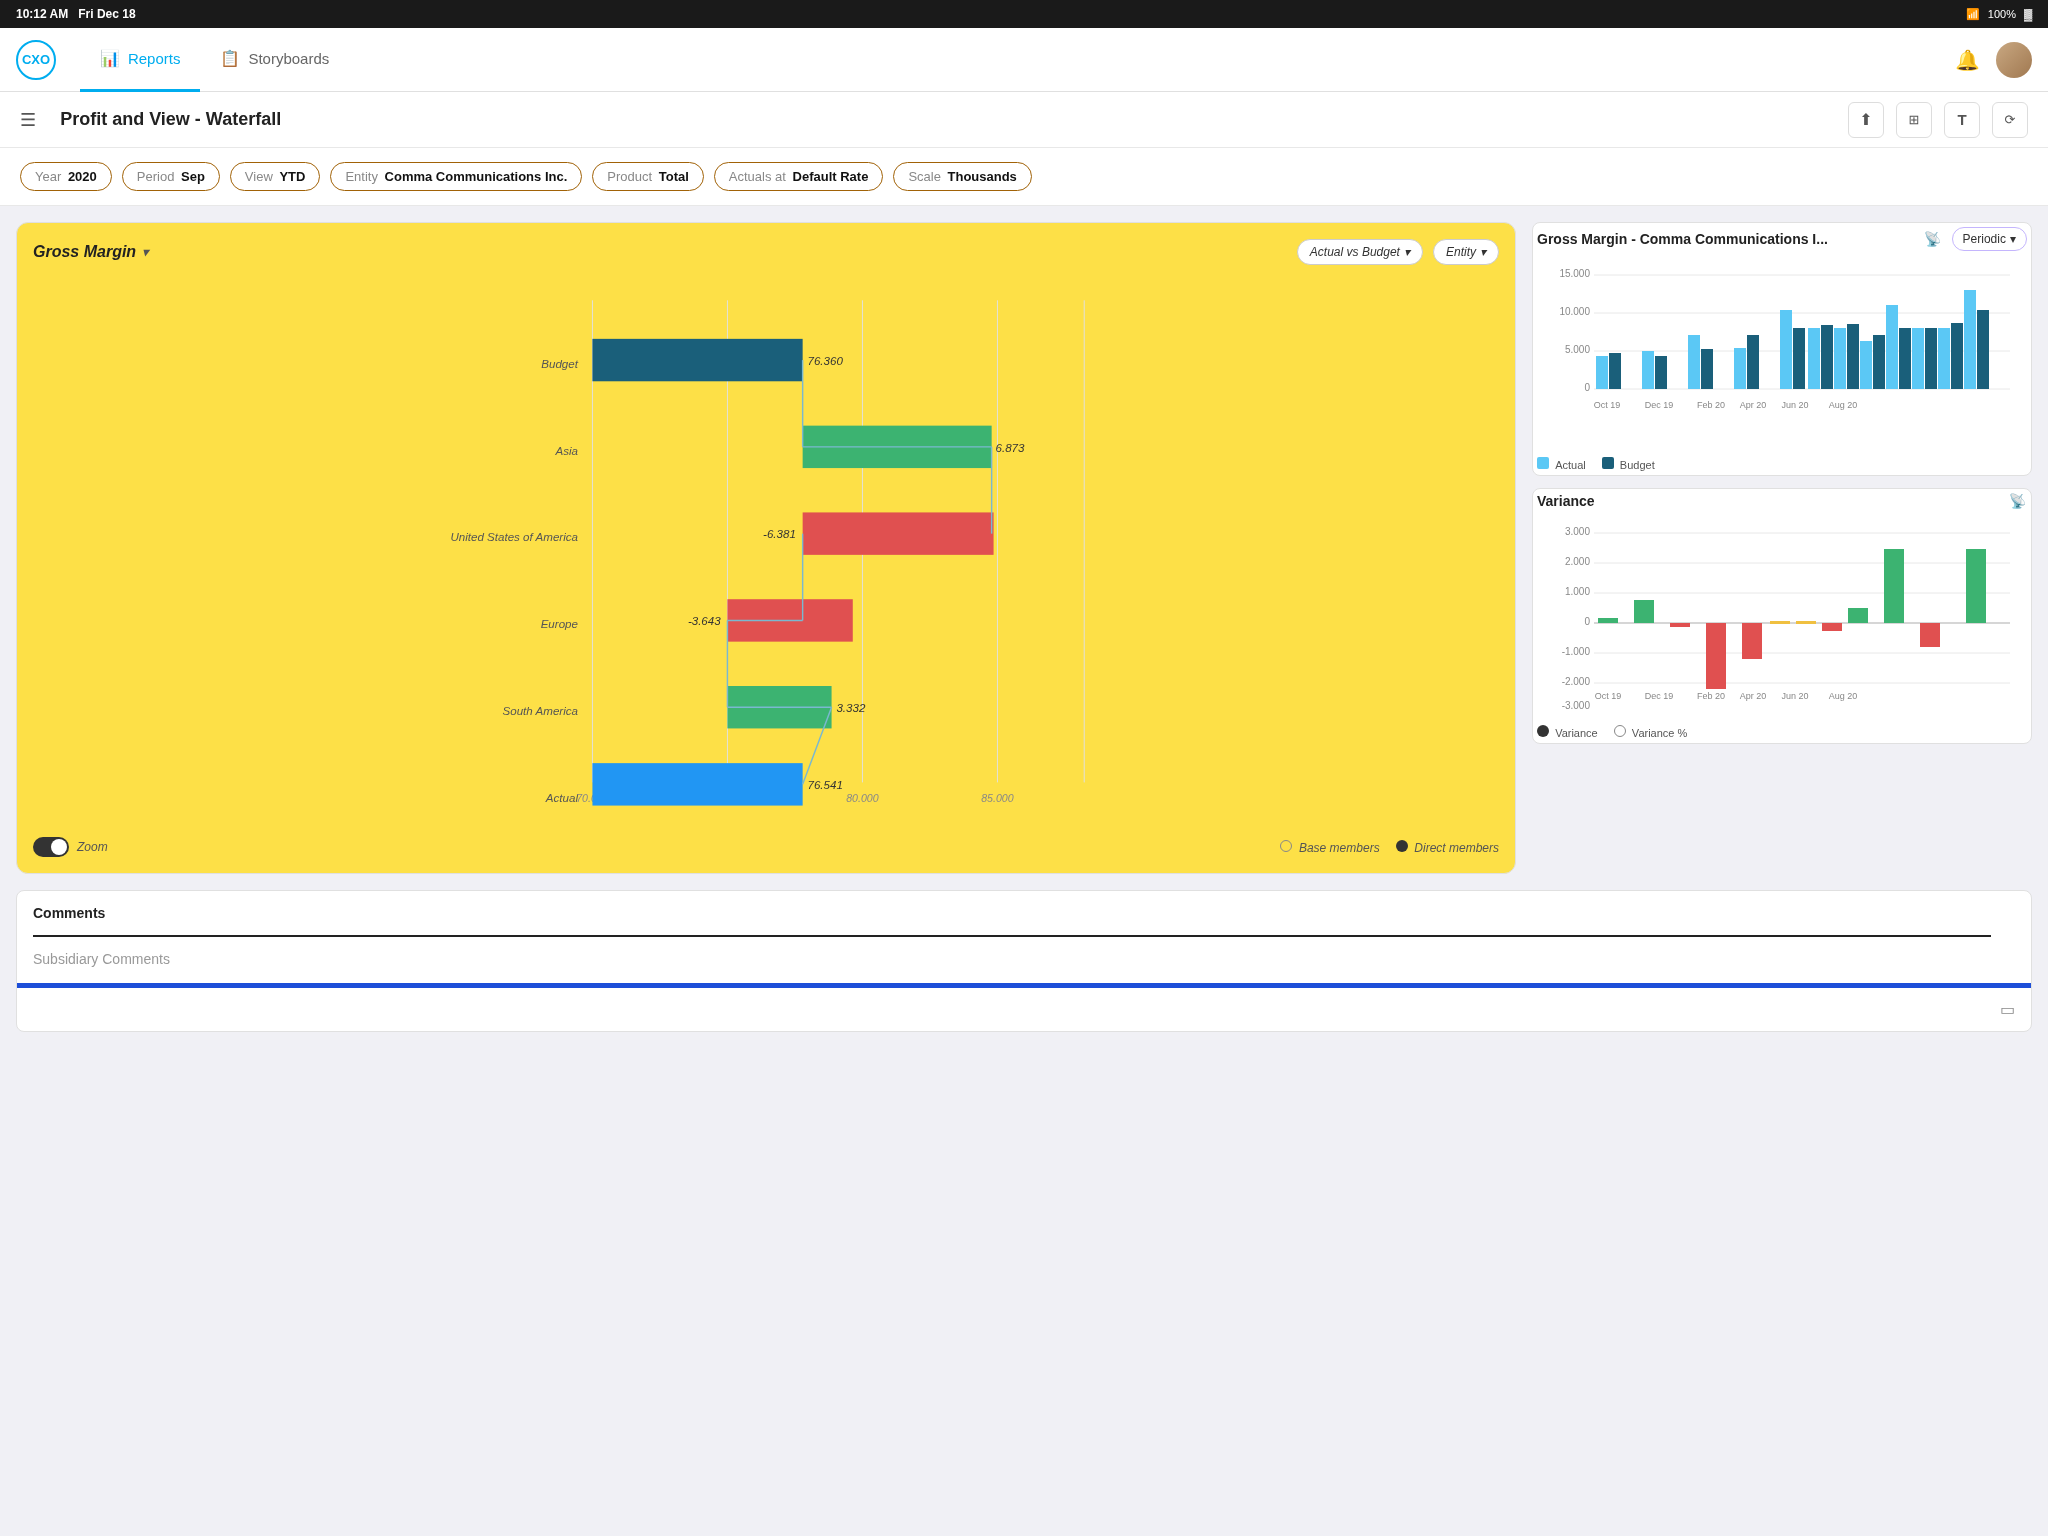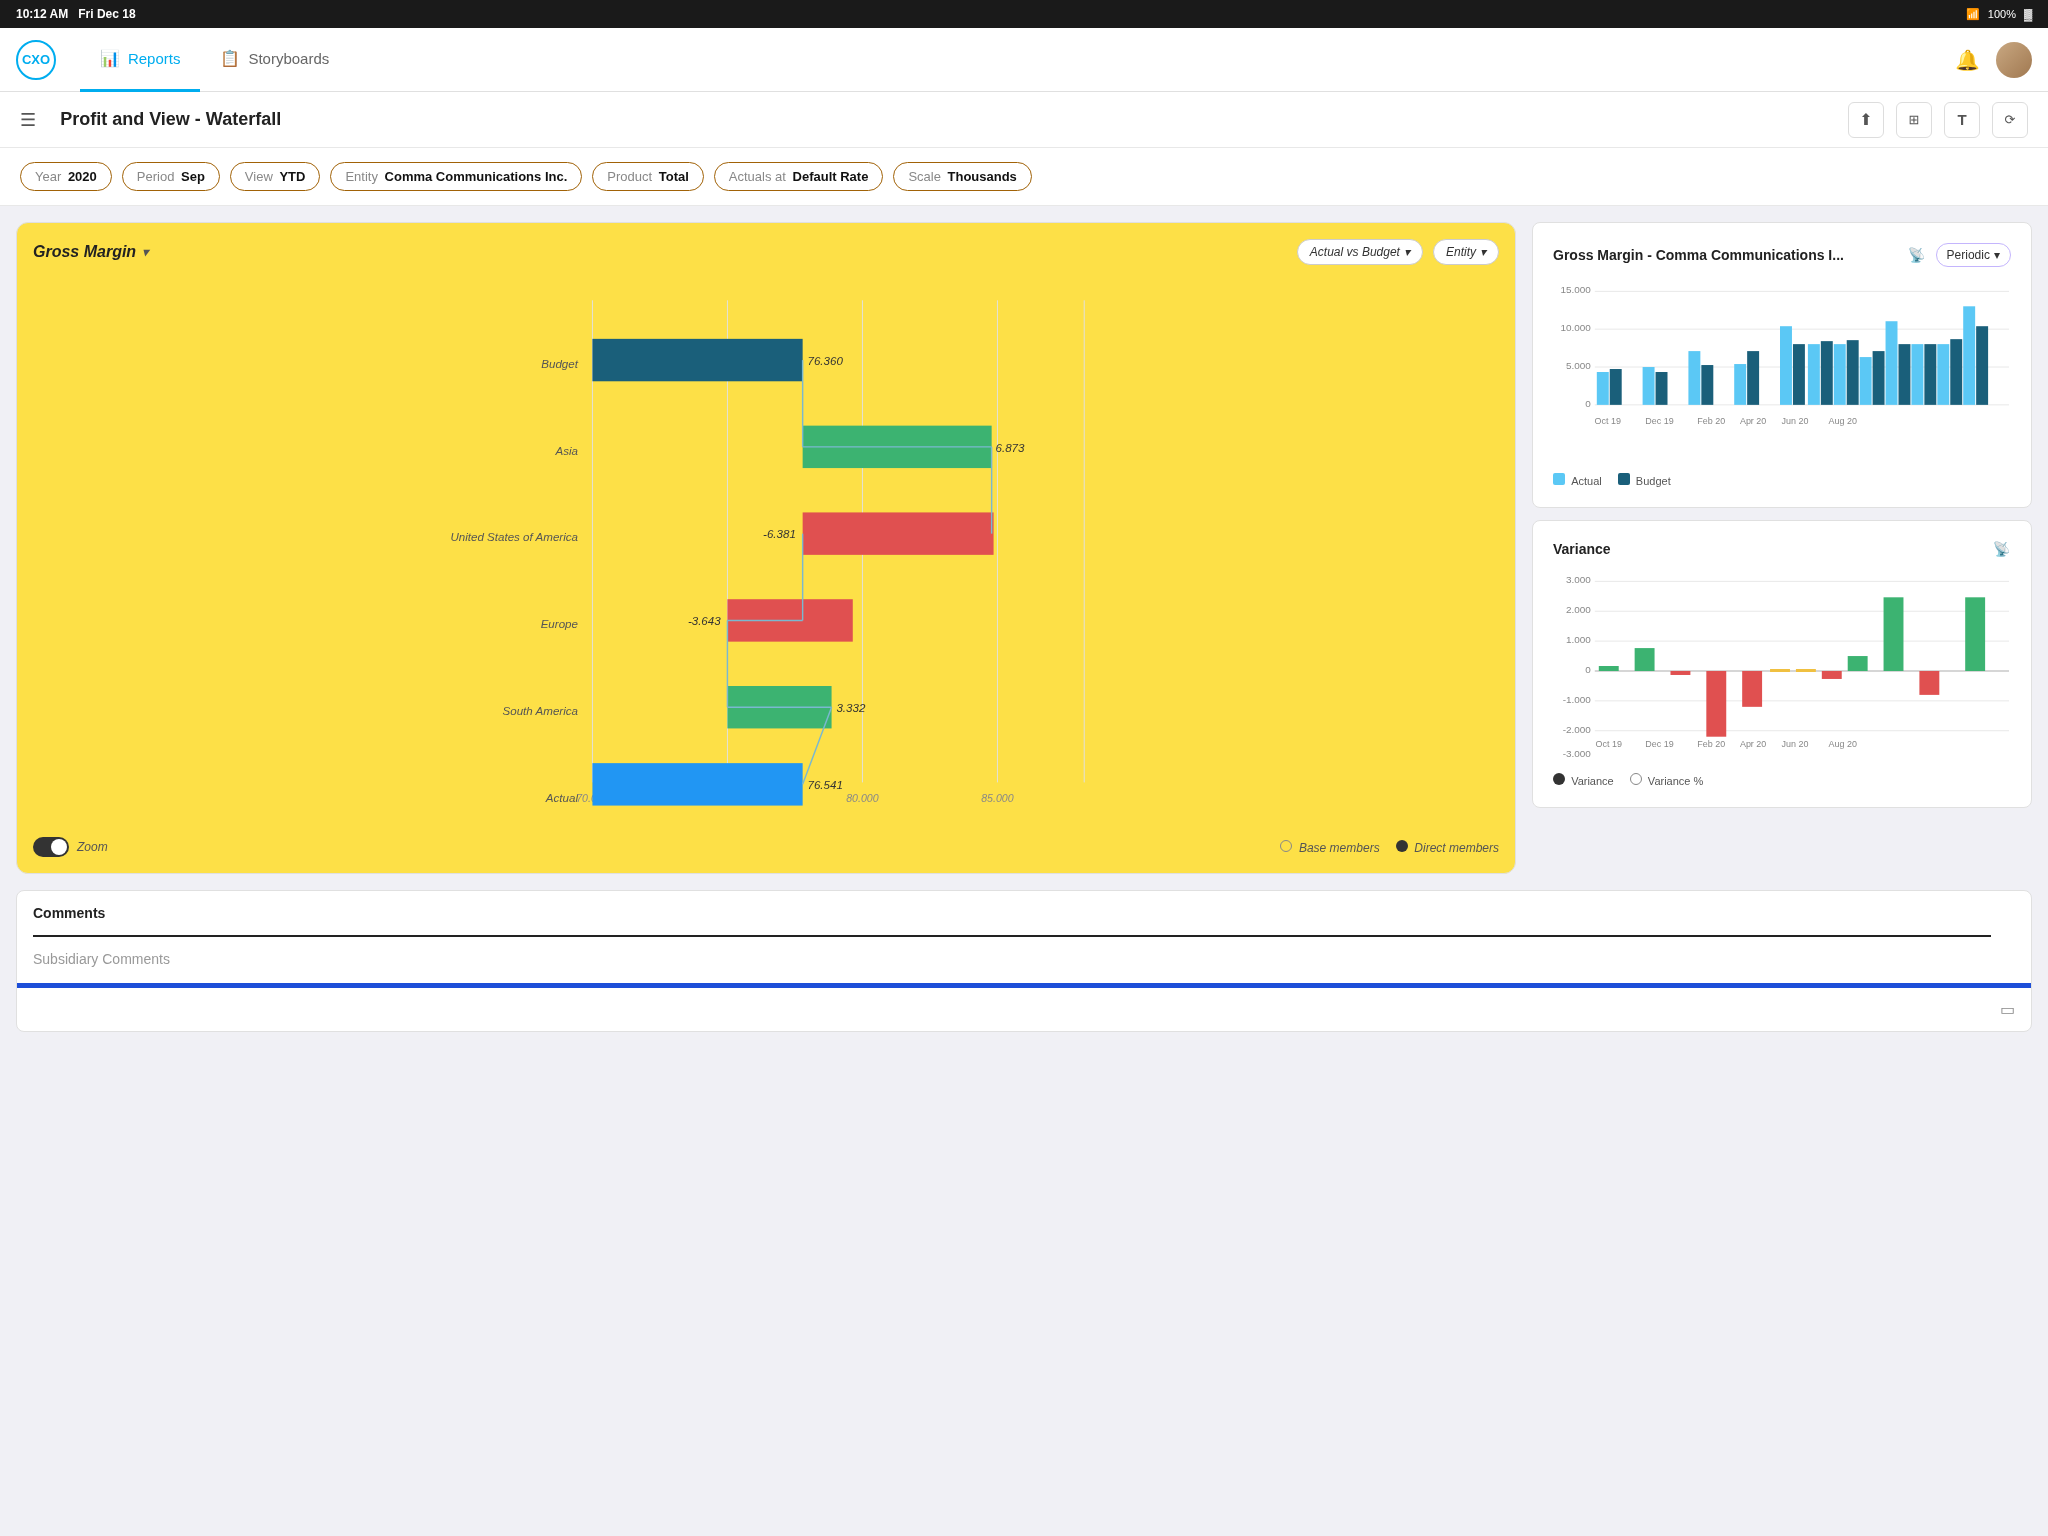--- a/index.html
+++ b/index.html
@@ -202,21 +202,21 @@
     .right-panel {
       width: 500px;
       display: flex;
       flex-direction: column;
       gap: 12px;
     }
     .right-card {
       background: white;
       border-radius: 8px;
       border: 1px solid #e0e0e0;
-      padding: 20px;
+      padding: 4px;
     }
     .right-card-header {
       display: flex;
       align-items: center;
       justify-content: space-between;
       margin-bottom: 12px;
     }
     .right-card-title { font-size: 14px; font-weight: 700; color: #222; }
     .periodic-btn {
       border: 1px solid #c4b5fd;

